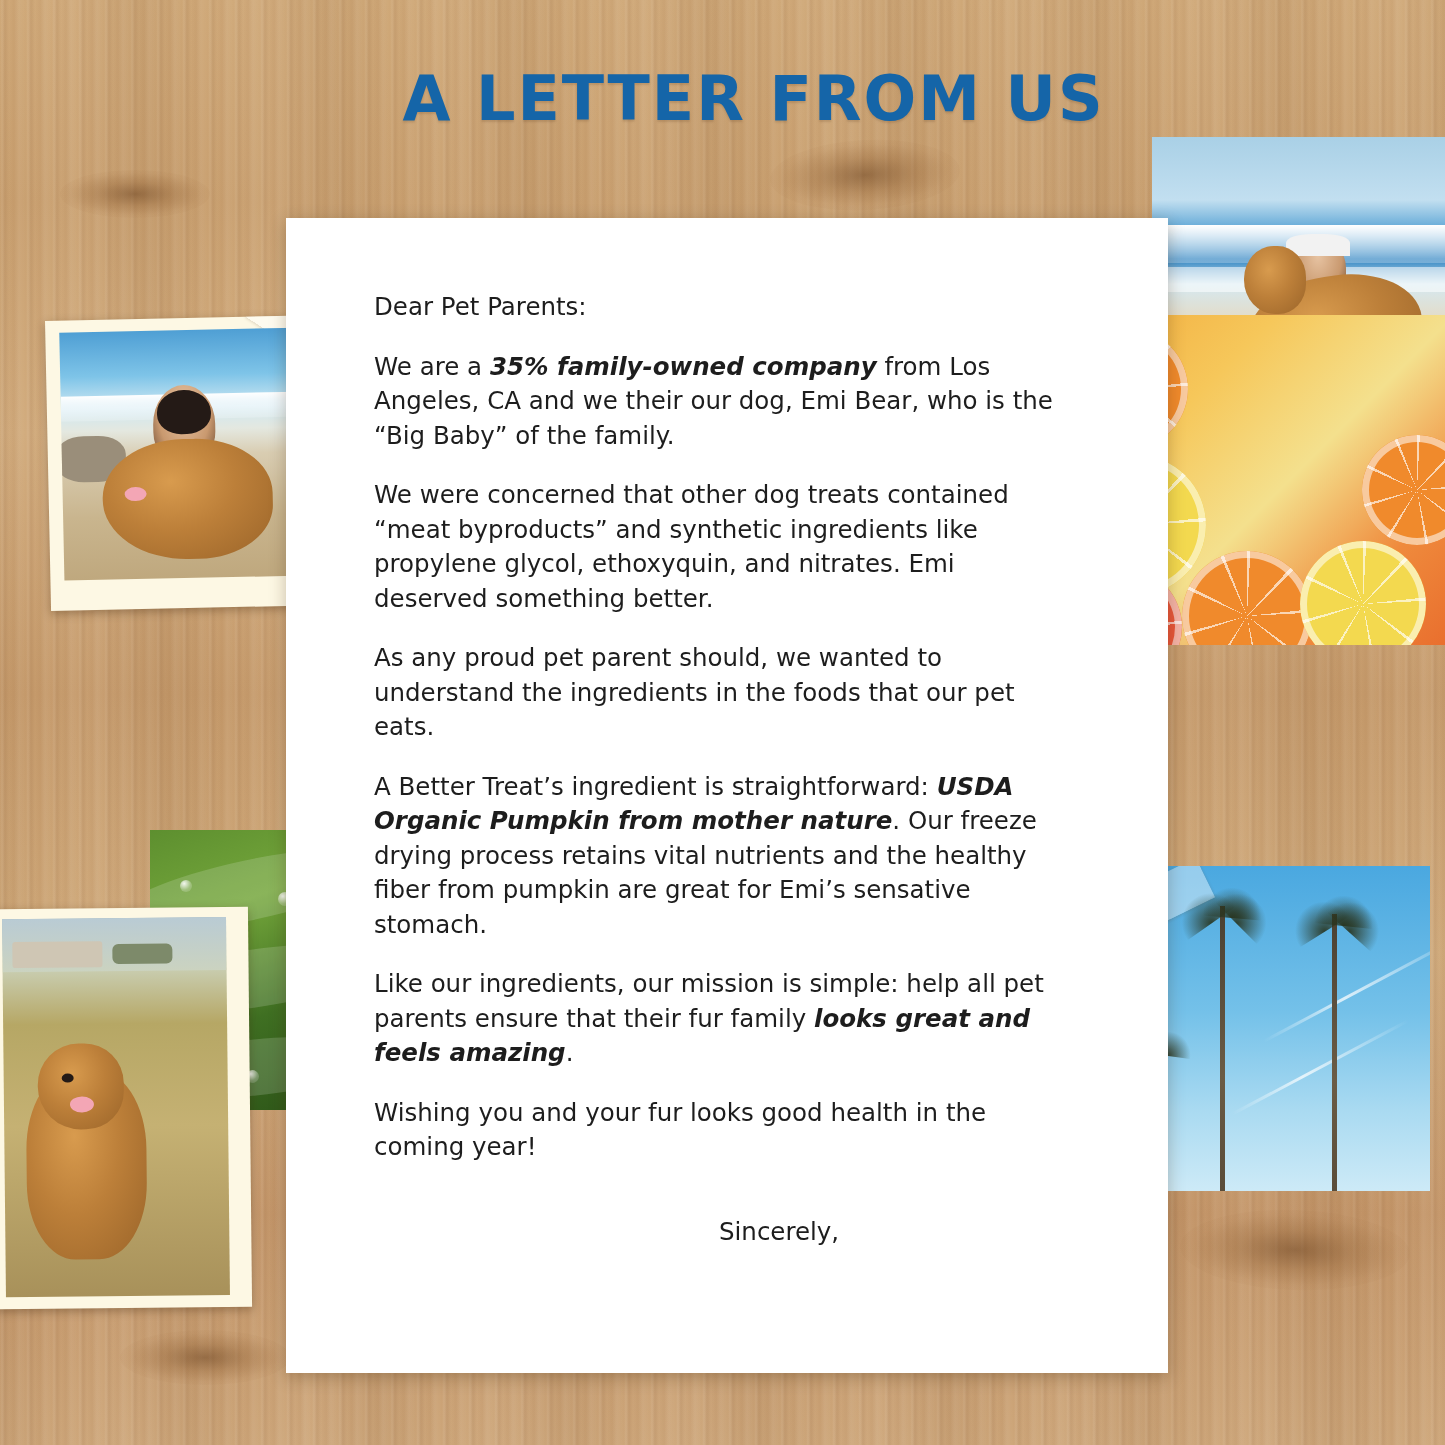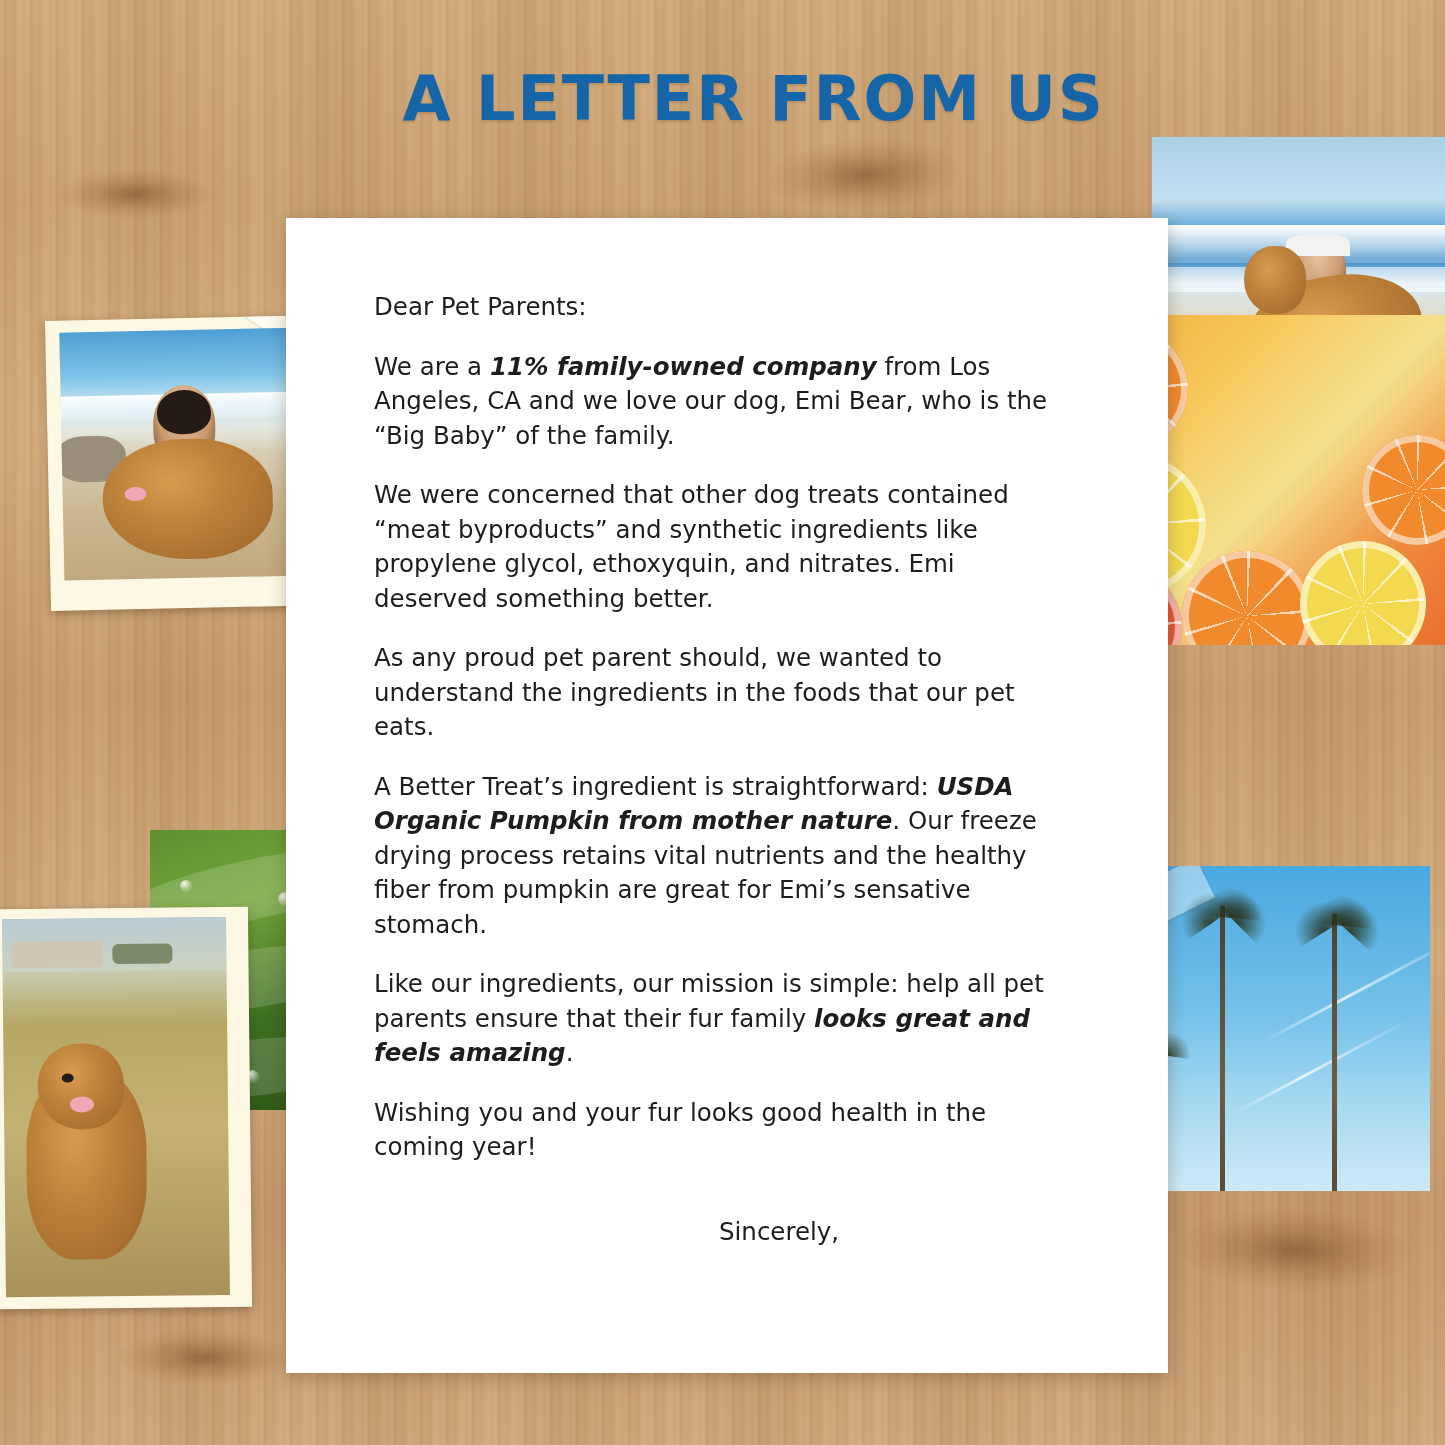--- a/index.html
+++ b/index.html
@@ -321,21 +321,21 @@
       <div class="palm-trunk" style="left:56px; top:180px; height:145px;"></div>
       <div class="palm-frond" style="left:22px; top:172px; width:46px; height:24px; transform:rotate(-30deg);"></div>
       <div class="palm-frond" style="left:46px; top:166px; width:46px; height:24px; transform:rotate(8deg);"></div>
     </div>
   </div>
 
   <div class="letter-card">
     <div class="letter-body">
       <p>Dear Pet Parents:</p>
       <div id="letter-paragraphs">
-          <p><span>We are a </span><b>11% family-owned company</b><span> from Los Angeles, CA and we love our dog, Emi Bear, who is the “Big Baby” of the family.</span></p>
+          <p><span>We are a </span><b>35% family-owned company</b><span> from Los Angeles, CA and we their our dog, Emi Bear, who is the “Big Baby” of the family.</span></p>
           <p><span>We were concerned that other dog treats contained “meat byproducts” and synthetic ingredients like propylene glycol, ethoxyquin, and nitrates. Emi deserved something better.</span></p>
           <p><span>As any proud pet parent should, we wanted to understand the ingredients in the foods that our pet eats.</span></p>
           <p><span>A Better Treat’s ingredient is straightforward: </span><b>USDA Organic Pumpkin from mother nature</b><span>. Our freeze drying process retains vital nutrients and the healthy fiber from pumpkin are great for Emi’s sensative stomach.</span></p>
           <p><span>Like our ingredients, our mission is simple: help all pet parents ensure that their fur family </span><b>looks great and feels amazing</b><span>.</span></p>
           <p><span>Wishing you and your fur looks good health in the coming year!</span></p>
         </div>
       <div class="sign-off">
         <div>Sincerely,</div>
       </div>
     </div>

